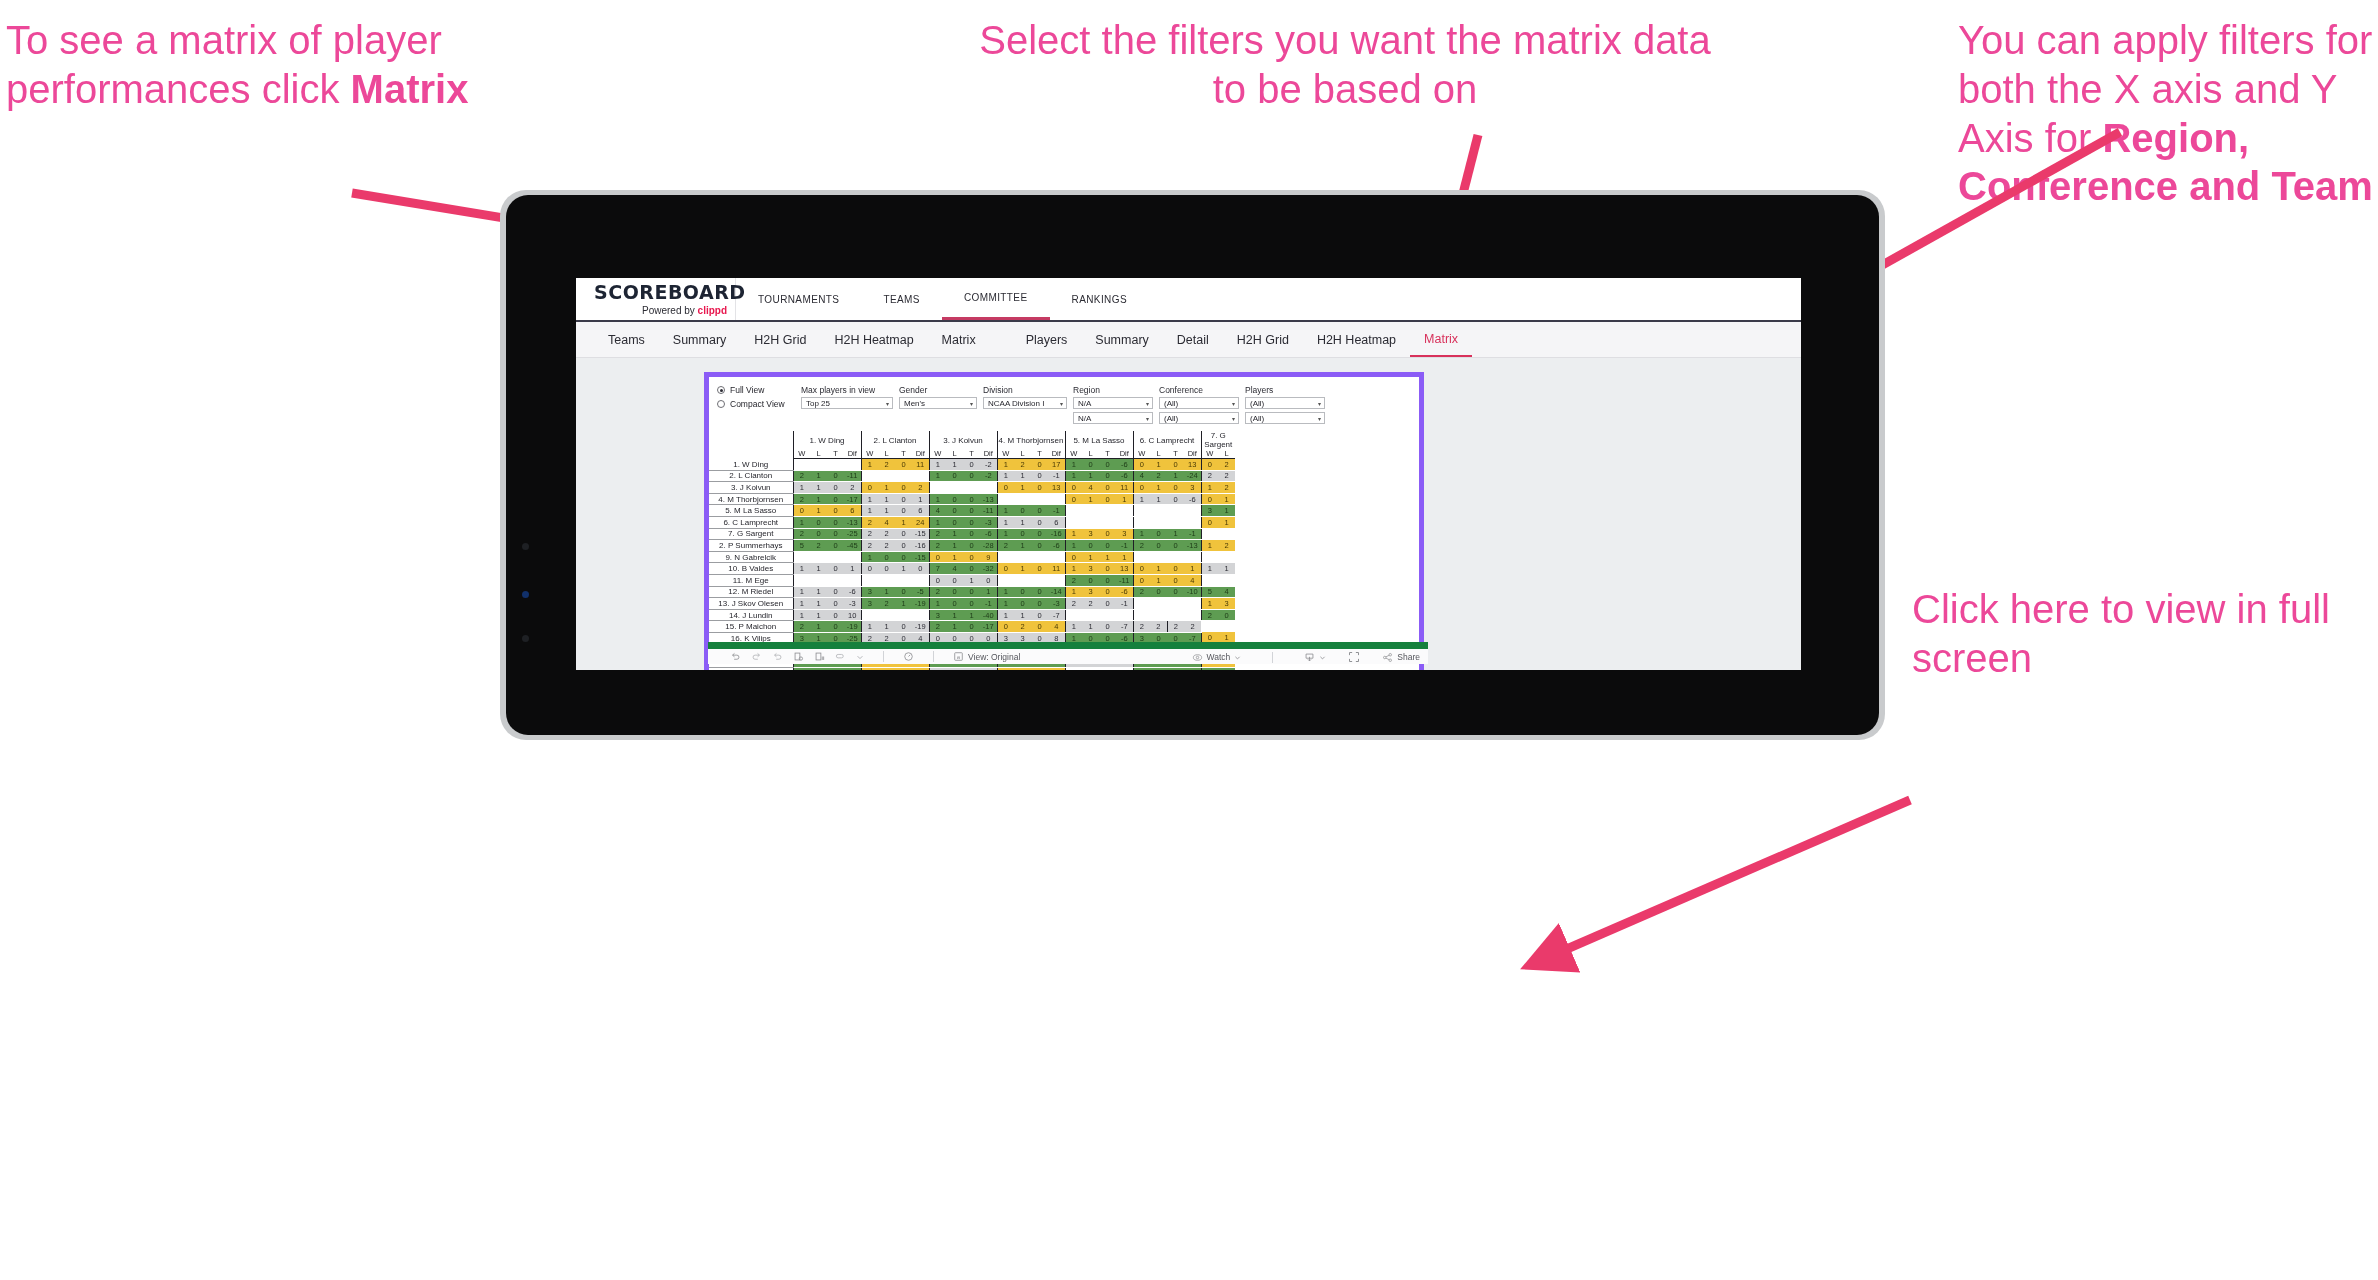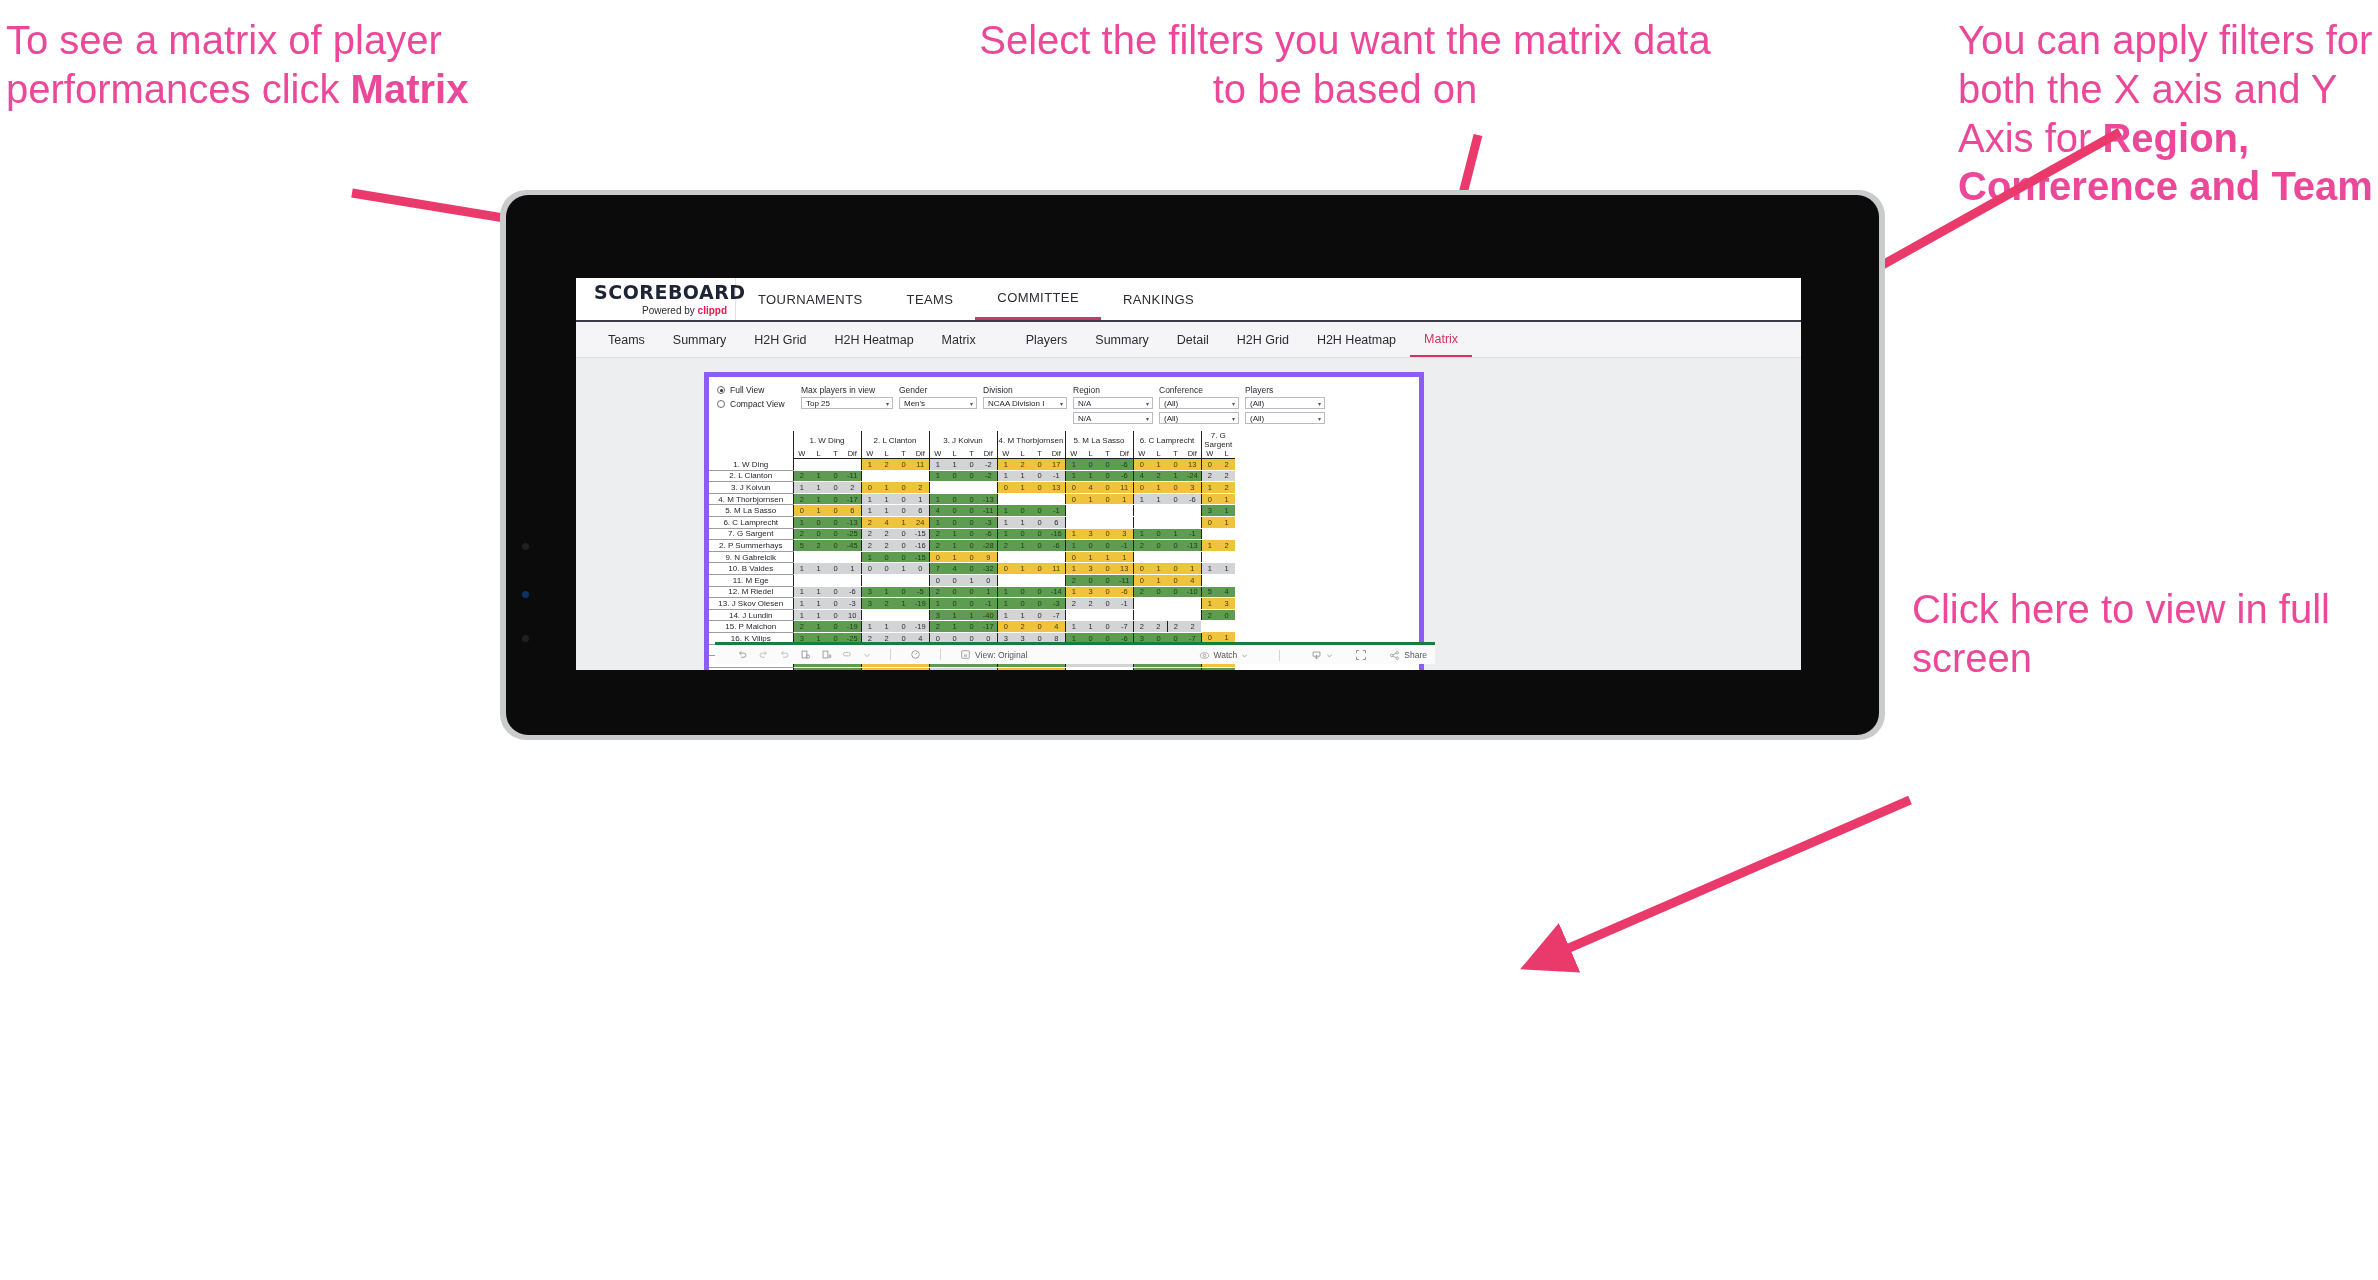--- a/index.html
+++ b/index.html
@@ -66,21 +66,21 @@
   }
   .brand-title {
     font-family:"DejaVu Sans", sans-serif;
     font-weight:bold; font-size:19px; letter-spacing:0.5px; color:#1d2433;
     line-height:1;
   }
   .brand-sub { font-size:10px; color:#2b2b33; margin-top:3px;padding-left:48px; }
   .brand-sub .accent { color:#e8174e; font-weight:bold; }
   .top-nav { display:flex; align-items:center; gap:0; }
   .top-nav-item {
-    padding:0 22px; font-size:13px; color:#2b2b33; letter-spacing:0.4px;
+    padding:0 22px; font-size:10px; color:#2b2b33; letter-spacing:0.4px;
     display:flex; align-items:center; height:100%;
   }
   .top-nav-item.active { border-bottom:3px solid #c53b63; }
 
   
   .sub-nav {
     height:36px; display:flex; align-items:center;
     background:#f5f5f7; border-bottom:1px solid #dedee2; padding-left:18px;
   }
   .sub-group { display:flex; align-items:center; height:100%; }
@@ -142,22 +142,22 @@
   td.cell { width:17px; height:11.6px; border-bottom:1px solid #ffffff; }
   td.cell.grpstart { border-left:1.6px solid #1f1f26; }
   .g  { background:#5e9c52; color:#1d3b17; }
   .y  { background:#f0c33c; color:#4a3a04; }
   .gr { background:#d3d4d6; color:#2b2b33; }
   .blank { background:#ffffff; }
   .mx tbody tr { height:11.6px; }
 
   
   .bottom-bar {
-    position:absolute; left:139px; bottom:6px; width:720px; height:22px;
-    background:#fbfbfc; border-top:3px solid #15803d;
+    position:absolute; left:132px; bottom:6px; width:720px; height:22px;
+    background:#fbfbfc; border-top:7px solid #15803d;
     display:flex; align-items:center; padding:0 8px;
     font-size:8.5px; color:#55565c;
   }
   .tb-icons { display:flex; align-items:center; gap:10px; margin-left:14px; }
   .tb-ic { opacity:0.75; display:flex; align-items:center; }
   .tb-div { width:1px; height:11px; background:#d2d4d8; margin:0 9px; }
   .tb-label { display:flex; align-items:center; gap:4px; }
   .spacer { flex:1; }
   .tb-right { display:flex; align-items:flex-end; gap:22px; }
 </style>

